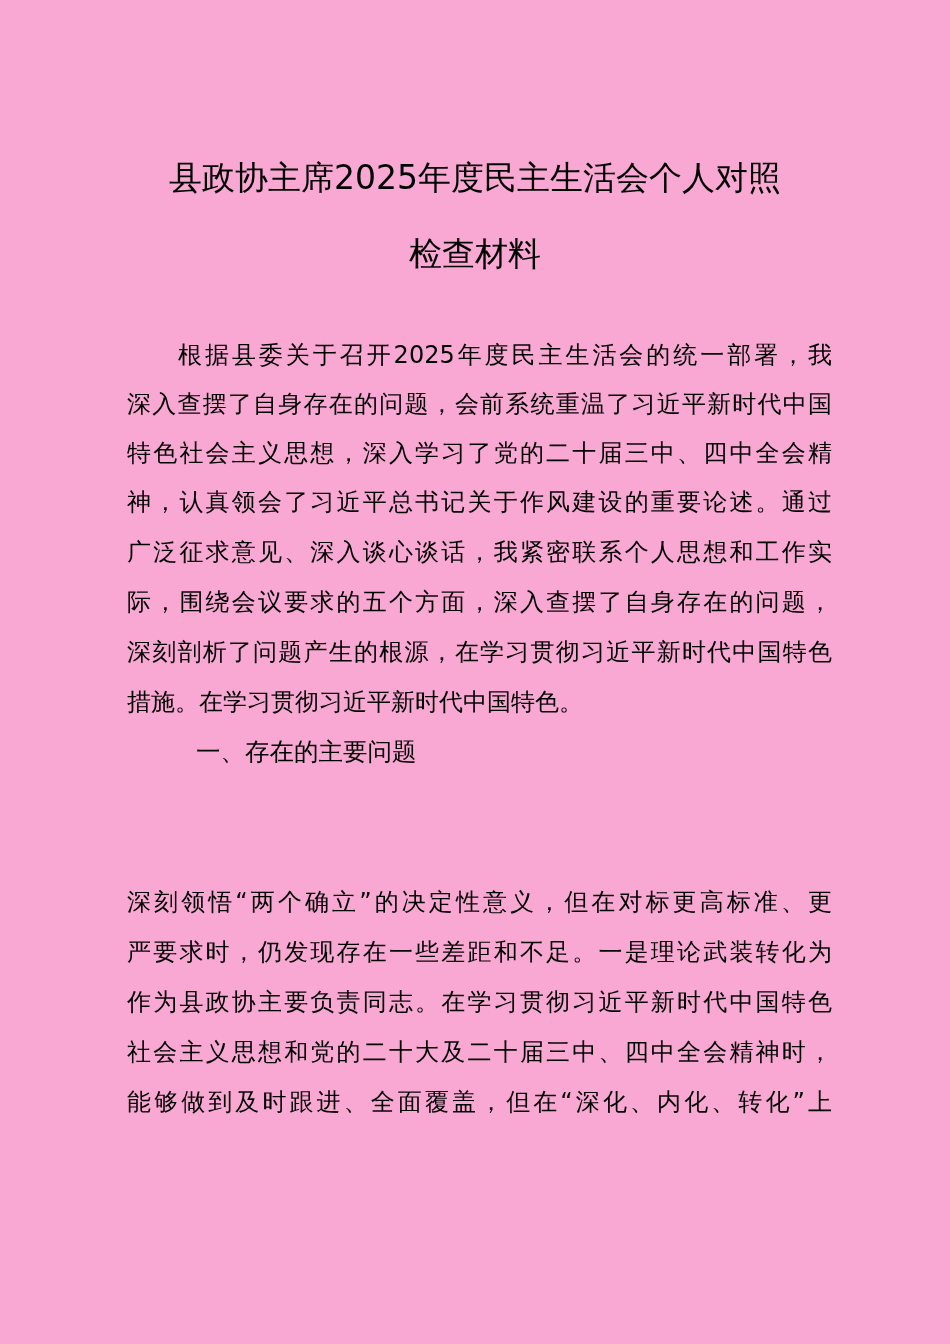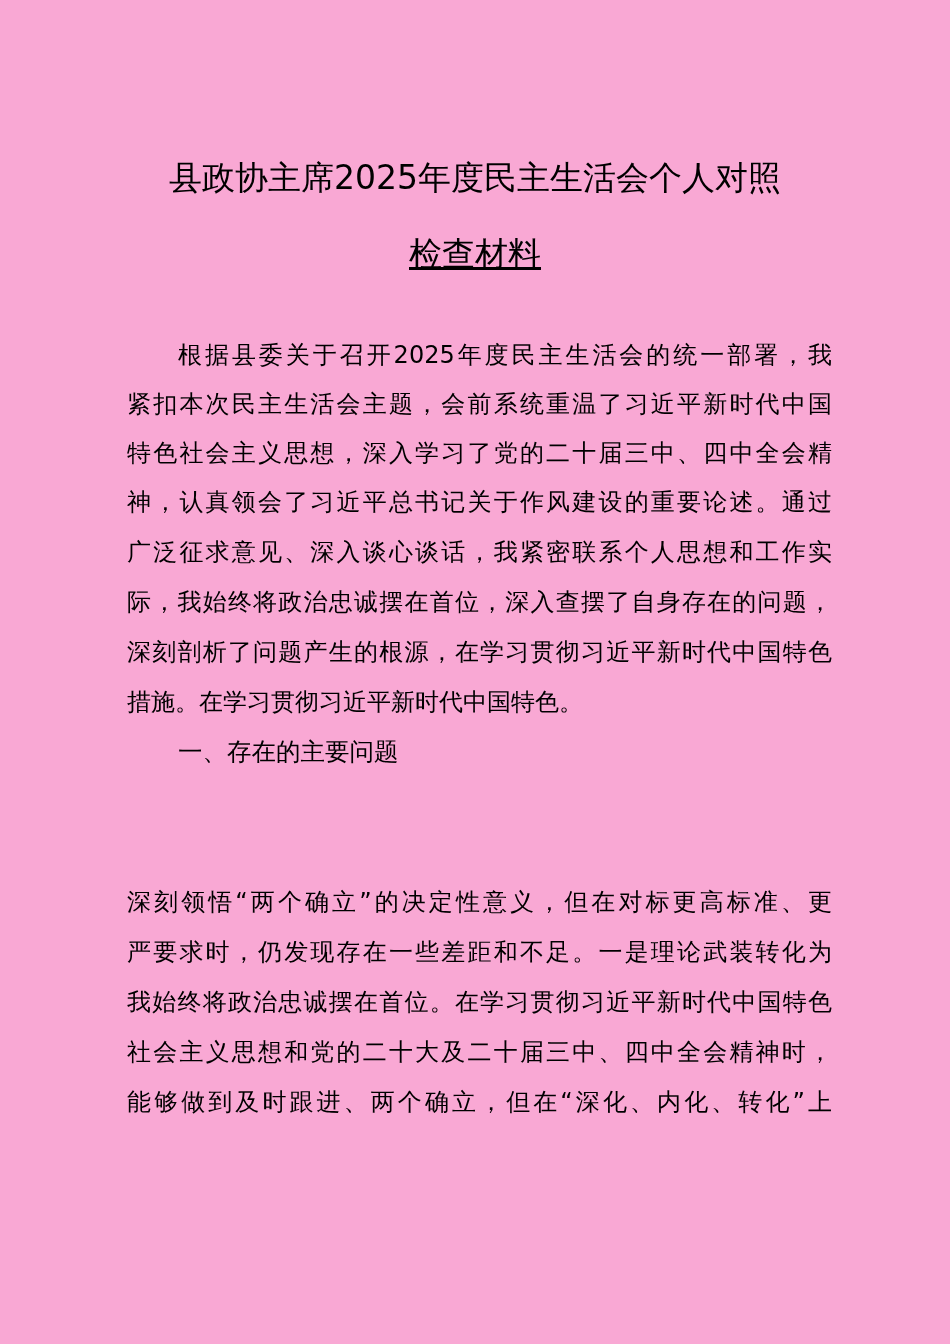--- a/index.html
+++ b/index.html
@@ -27,21 +27,21 @@
       position: absolute;
       left: 0;
       width: 950px;
       text-align: center;
       font-size: 33px;
       line-height: 40px;
       white-space: nowrap;
       letter-spacing: 0px;
     }
     .title-1 { top: 158px; }
-    .title-2 { top: 234px; text-decoration: underline; }
+    .title-2 { top: 234px; }
     .body-line {
       position: absolute;
       left: 127px;
       width: 705px;
       font-size: 24px;
       line-height: 32px;
       white-space: nowrap;
       text-align: justify;
       text-align-last: justify;
     }
@@ -61,30 +61,30 @@
   </style>
 </head>
 <body>
 
 <div class="page">
 
   <div class="title-line title-1">县政协主席2025年度民主生活会个人对照</div>
   <div class="title-line title-2">检查材料</div>
 
   <div class="body-line indent" style="top:339px;">根据县委关于召开2025年度民主生活会的统一部署，我</div>
-  <div class="body-line" style="top:388px;">紧扣本次民主生活会主题，会前系统重温了习近平新时代中国</div>
+  <div class="body-line" style="top:388px;">深入查摆了自身存在的问题，会前系统重温了习近平新时代中国</div>
   <div class="body-line" style="top:486px;">神，认真领会了习近平总书记关于作风建设的重要论述。通过</div>
   <div class="body-line" style="top:437px;">特色社会主义思想，深入学习了党的二十届三中、四中全会精</div>
   <div class="body-line" style="top:536px;">广泛征求意见、深入谈心谈话，我紧密联系个人思想和工作实</div>
-  <div class="body-line" style="top:586px;">际，我始终将政治忠诚摆在首位，深入查摆了自身存在的问题，</div>
+  <div class="body-line" style="top:586px;">际，围绕会议要求的五个方面，深入查摆了自身存在的问题，</div>
   <div class="body-line" style="top:636px;">深刻剖析了问题产生的根源，在学习贯彻习近平新时代中国特色</div>
   <div class="body-line last" style="top:686px;">措施。在学习贯彻习近平新时代中国特色。</div>
 
-  <div class="heading-line" style="left:178px; top:736px;">一、存在的主要问题</div>
+  <div class="heading-line" style="left:196px; top:736px;">一、存在的主要问题</div>
 
 
   <div class="body-line" style="top:936px;">严要求时，仍发现存在一些差距和不足。一是理论武装转化为</div>
   <div class="body-line" style="top:886px;">深刻领悟“两个确立”的决定性意义，但在对标更高标准、更</div>
-  <div class="body-line" style="top:986px;">我始终将政治忠诚摆在首位。在学习贯彻习近平新时代中国特色</div>
+  <div class="body-line" style="top:986px;">作为县政协主要负责同志。在学习贯彻习近平新时代中国特色</div>
   <div class="body-line" style="top:1036px;">社会主义思想和党的二十大及二十届三中、四中全会精神时，</div>
-  <div class="body-line" style="top:1086px;">能够做到及时跟进、两个确立，但在“深化、内化、转化”上</div>
+  <div class="body-line" style="top:1086px;">能够做到及时跟进、全面覆盖，但在“深化、内化、转化”上</div>
 
 </div>
 
 </body></html>

